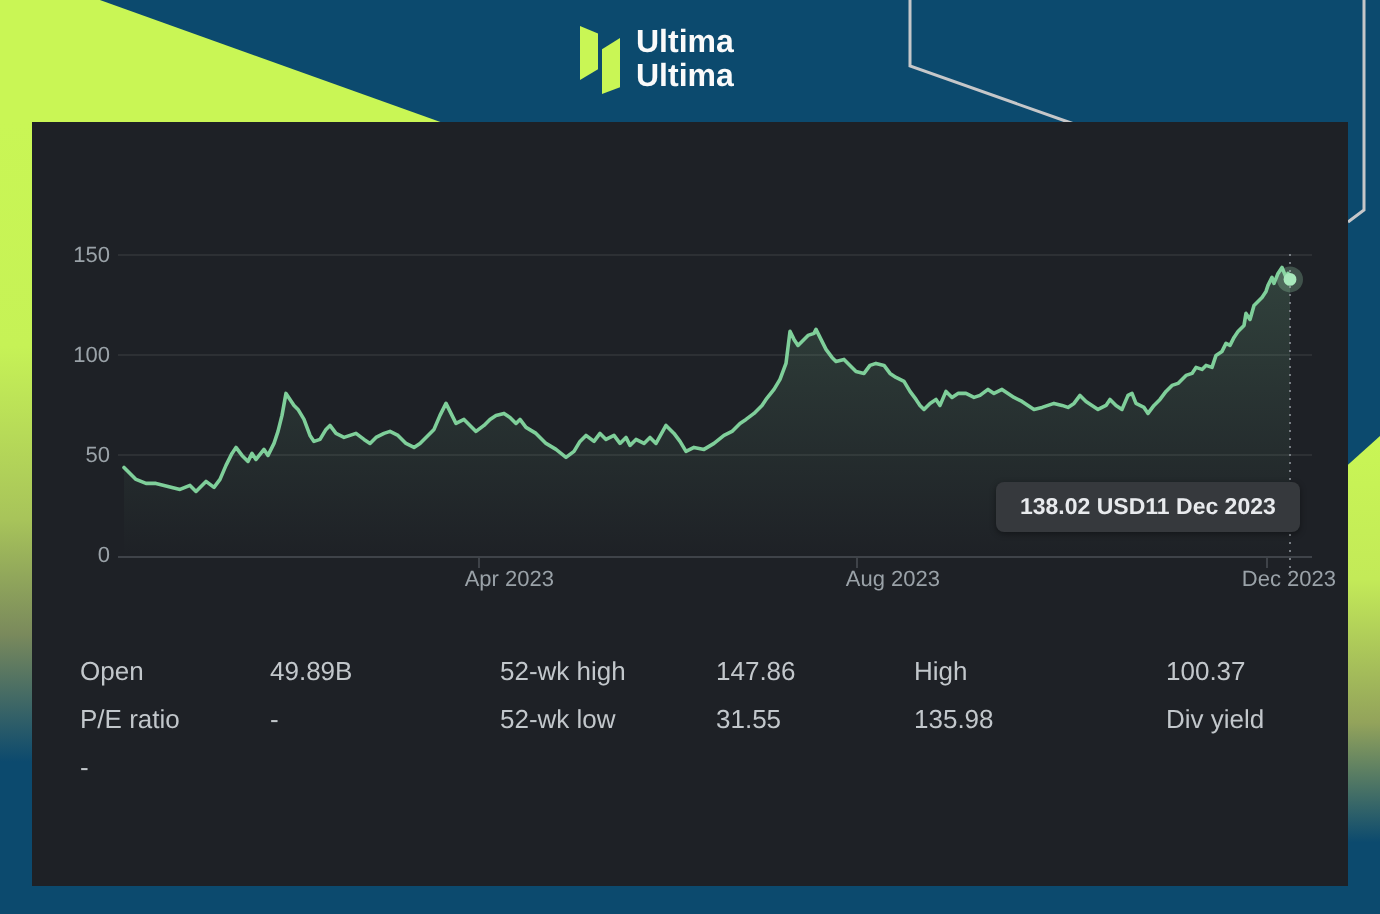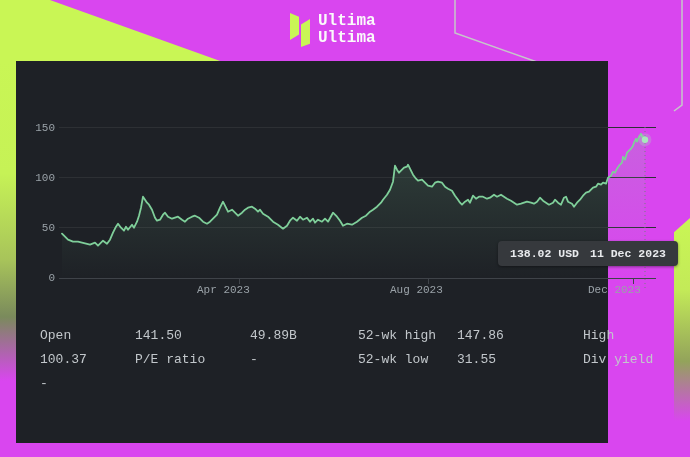--- a/index.html
+++ b/index.html
@@ -1,48 +1,48 @@
 <!DOCTYPE html>
 <html><head>
 <meta charset="utf-8">
 <style>
   html,body{margin:0;padding:0;background:#2b2b2b;}
-  #app{position:relative;width:690px;height:457px;background:#d946ef;overflow:hidden;
-       font-family:Liberation Mono, monospace;-webkit-font-smoothing:antialiased;}
+  #app{position:relative;width:690px;height:457px;background:#0c4a6e;overflow:hidden;
+       font-family:Liberation Sans, sans-serif;-webkit-font-smoothing:antialiased;}
 
   
   .lime-topleft{position:absolute;left:0;top:0;width:223px;height:62px;background:#c9f655;
                 clip-path:polygon(0 0,22.4% 0,100% 100%,0 100%);}
   .lime-left-strip{position:absolute;left:0;top:61px;width:17px;height:320px;
                 background:linear-gradient(180deg,#c9f655 0%,#c6f256 35%,#a8c45a 62%,#7a8a5c 80%,rgba(91,92,94,0) 100%);}
   .lime-right-wedge{position:absolute;left:674px;top:218px;width:16px;height:239px;
                 background:linear-gradient(180deg,#c9f655 0%,#c3ea58 30%,#93a35b 60%,rgba(91,92,94,0) 85%);
                 clip-path:polygon(100% 0,0 6%,0 100%,100% 100%);}
   .outline-svg{position:absolute;left:0;top:0;width:690px;height:457px;pointer-events:none;}
 
   
   .logo{position:absolute;left:288px;top:12px;display:flex;}
   .logo-icon{position:relative;width:24px;height:36px;}
   .logo-bar{position:absolute;background:#c9f655;}
   .logo-bar.b1{left:2px;top:1px;width:9px;height:27px;clip-path:polygon(0 0,100% 14%,100% 80%,0 100%);}
   .logo-bar.b2{left:13px;top:7px;width:9px;height:28px;clip-path:polygon(0 20%,100% 0,100% 88%,0 100%);}
   .logo-text{margin-left:6px;color:#fafafa;font-size:16px;font-weight:bold;line-height:17px;margin-top:1px;}
 
   
-  .panel{position:absolute;left:16px;top:61px;width:592px;height:382px;background:#1e2126;}
+  .panel{position:absolute;left:16px;top:61px;width:658px;height:382px;background:#1e2126;}
 
   .gridline{position:absolute;left:43px;width:597px;height:1px;background:#2d3034;}
   .baseline{position:absolute;left:43px;width:597px;height:1px;background:#3f4349;}
   .ylab{position:absolute;left:6px;width:33px;text-align:right;color:#9aa2a8;font-size:11px;line-height:14px;}
   .xtick{position:absolute;width:1px;height:5px;top:218px;background:#3f4349;}
-  .xlab{position:absolute;top:223px;width:80px;text-align:left;color:#9aa2a8;font-size:11px;}
+  .xlab{position:absolute;top:223px;width:80px;text-align:right;color:#9aa2a8;font-size:11px;}
 
   .chart-svg{position:absolute;left:0;top:0;}
 
-  .tooltip{position:absolute;left:482px;top:180px;height:25px;display:flex;align-items:center;gap:11px;
+  .tooltip{position:absolute;left:482px;top:180px;height:25px;display:flex;align-items:center;gap:0;
            padding:0 12px;background:#36393d;border-radius:4px;color:#e8eaed;font-size:11.5px;font-weight:bold;
            white-space:nowrap;box-shadow:0 1px 3px rgba(0,0,0,.4);}
 
   .stats{position:absolute;left:24px;top:252px;display:grid;
          grid-template-columns:95px 115px 108px 99px 126px 80px;
          grid-auto-rows:24px;align-items:center;color:#c2c7cb;font-size:13px;}
   .stats span{display:block;margin-top:20px;}
 </style>
 </head>
 <body>
@@ -101,31 +101,31 @@
       <circle id="dot" r="3.2" fill="#a8e8bc" cx="629.0" cy="78.7"></circle>
     </svg>
 
     <div class="tooltip">
       <span>138.02 USD</span>
       <span>11 Dec 2023</span>
     </div>
 
     <div class="stats">
       <span>Open</span>
-      <span>141.50</span>
       <span>49.89B</span>
       <span>52-wk high</span>
       <span>147.86</span>
 
       <span>High</span>
       <span>100.37</span>
       <span>P/E ratio</span>
       <span>-</span>
       <span>52-wk low</span>
       <span>31.55</span>
 
+      <span>135.98</span>
       <span>Div yield</span>
       <span>-</span>
       <span></span>
       <span></span>
     </div>
   </div>
 </div>
 
 </body></html>

